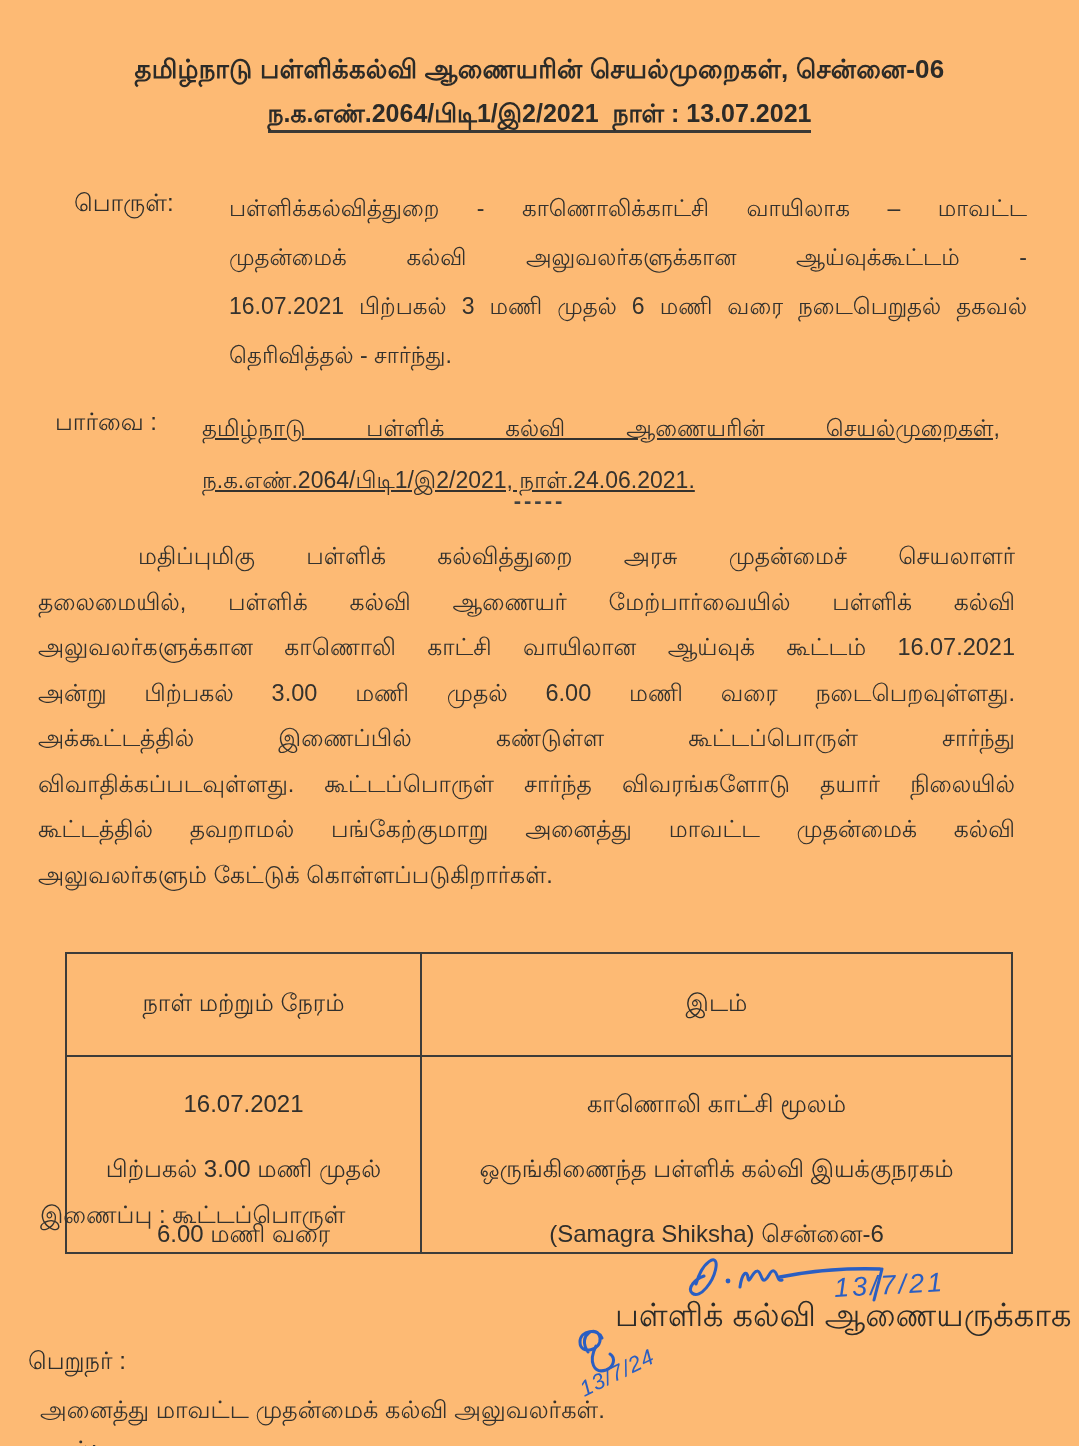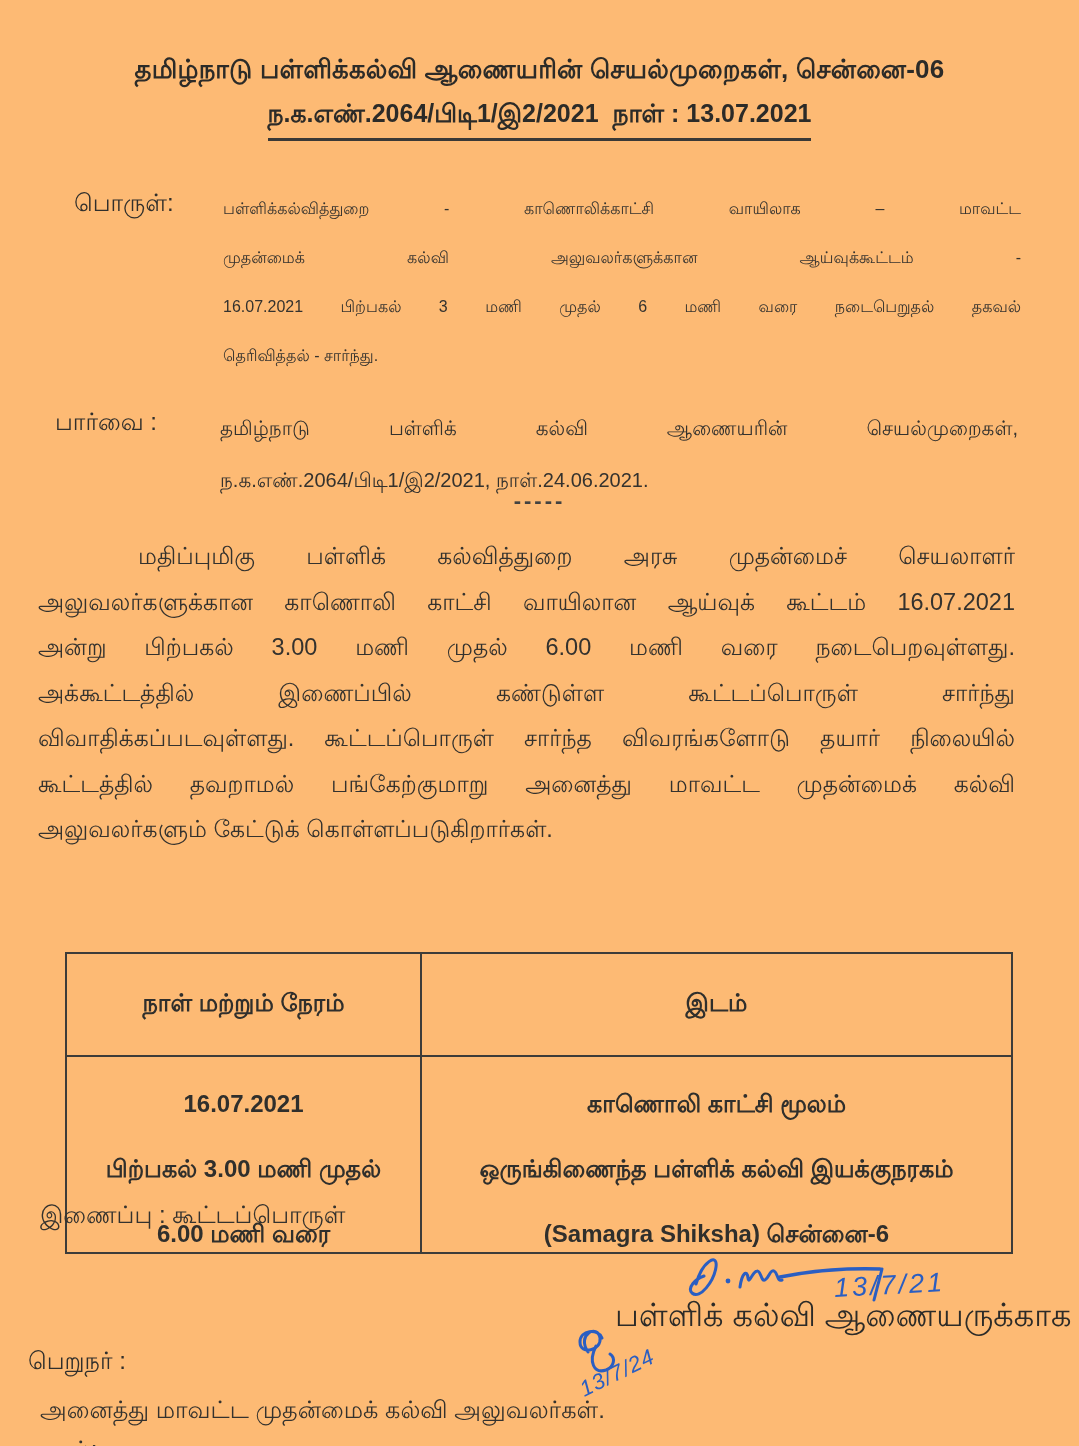--- a/index.html
+++ b/index.html
@@ -19,33 +19,33 @@
     text-align:center;
     font-size:26px; font-weight:700;
     color:#2c2b28;
     letter-spacing:0.2px;
   }
   .refline-wrap { top:99px; left:0; width:100%; text-align:center; }
   .refline {
     font-size:25px; font-weight:700; color:#2c2b28;
     white-space:pre;
     border-bottom:3px solid #3a3936;
-    padding-bottom:11px;
+    padding-bottom:3px;
   }
 
   .label { font-size:24px; color:#302f2c; }
   .subject-label { left:74px; top:189px; }
   .subject-block {
-    left:223px; top:184px; width:798px;
-    font-size:16px; line-height:49px;
+    left:229px; top:184px; width:798px;
+    font-size:23px; line-height:49px;
   }
   .ref-label { left:55px; top:408px;text-align:right; }
   .ref-block {
-    left:220px; top:402px; width:798px;
-    font-size:20px; line-height:52px;
+    left:202px; top:402px; width:798px;
+    font-size:23px; line-height:52px;text-decoration:underline;
   }
 
   .jline { text-align:justify; text-align-last:justify; }
   .indent { padding-left:100px; }
 
   .divider {
     top:488px; left:0; width:100%;
     text-align:center;
     font-size:22px; font-weight:700; letter-spacing:3px; color:#434240;
     white-space:pre;
@@ -57,21 +57,21 @@
   }
 
   table.schedule {
     position:absolute; left:65px; top:952px; width:948px;
     border-collapse:collapse; table-layout:fixed;
     font-size:24px; color:#302f2c;
   }
   table.schedule th, table.schedule td {
     border:2.5px solid #3d3c39;
     text-align:center; vertical-align:middle;
-    font-weight:700;
+    font-weight:400;
     padding:0;
   }
   table.schedule th { height:101px; }
   table.schedule td { height:139px; }
   .col-datetime { width:353px; }
   .cell-line { line-height:37px;margin-top:28px; }
 
   .enclosure { left:40px; top:1201px; font-size:24px; }
 
   .ink { color:#2a5ec2; }
@@ -115,20 +115,21 @@
   <div class="abs label ref-label">பார்வை :</div>
   <div class="abs ref-block">
     <div class="jline">தமிழ்நாடு பள்ளிக் கல்வி ஆணையரின் செயல்முறைகள்,</div>
     <div>ந.க.எண்.2064/பிடி1/இ2/2021, நாள்.24.06.2021.</div>
   </div>
 
   <div class="abs divider">-----</div>
 
   <div class="abs body-block">
     <div class="jline indent">மதிப்புமிகு பள்ளிக் கல்வித்துறை அரசு முதன்மைச் செயலாளர்</div>
+    <div class="jline">தலைமையில், பள்ளிக் கல்வி ஆணையர் மேற்பார்வையில் பள்ளிக் கல்வி</div>
     <div class="jline">அலுவலர்களுக்கான காணொலி காட்சி வாயிலான ஆய்வுக் கூட்டம் 16.07.2021</div>
     <div class="jline">அன்று பிற்பகல் 3.00 மணி முதல் 6.00 மணி வரை நடைபெறவுள்ளது.</div>
     <div class="jline">அக்கூட்டத்தில் இணைப்பில் கண்டுள்ள கூட்டப்பொருள் சார்ந்து</div>
     <div class="jline">விவாதிக்கப்படவுள்ளது. கூட்டப்பொருள் சார்ந்த விவரங்களோடு தயார் நிலையில்</div>
     <div class="jline">கூட்டத்தில் தவறாமல் பங்கேற்குமாறு அனைத்து மாவட்ட முதன்மைக் கல்வி</div>
     <div>அலுவலர்களும் கேட்டுக் கொள்ளப்படுகிறார்கள்.</div>
   </div>
 
   <table class="schedule">
     <tbody>

